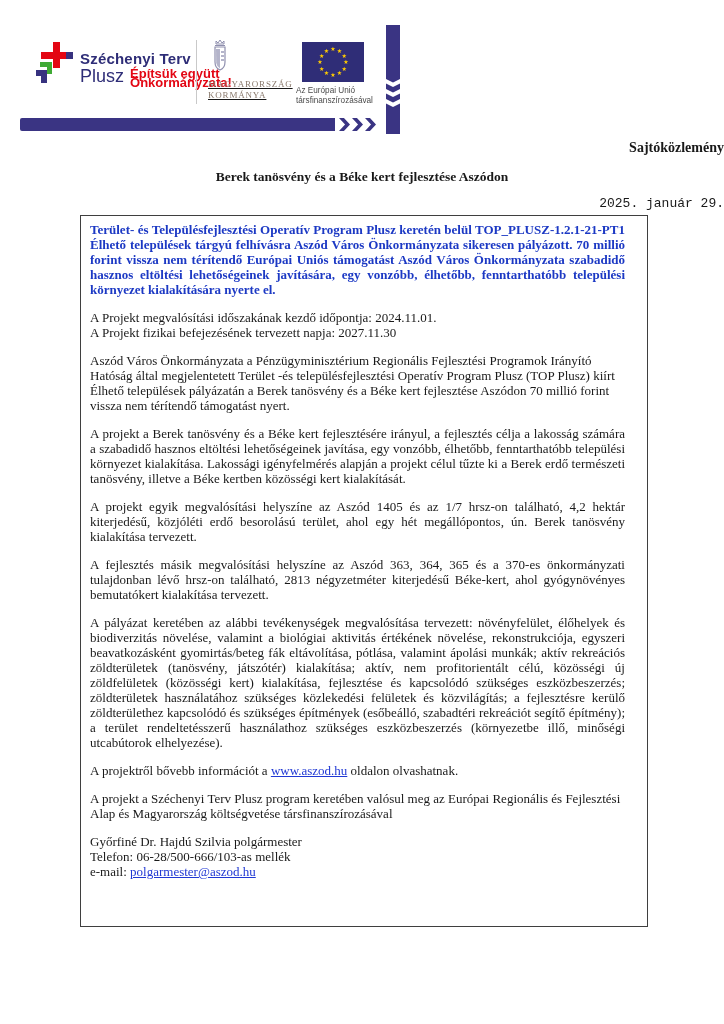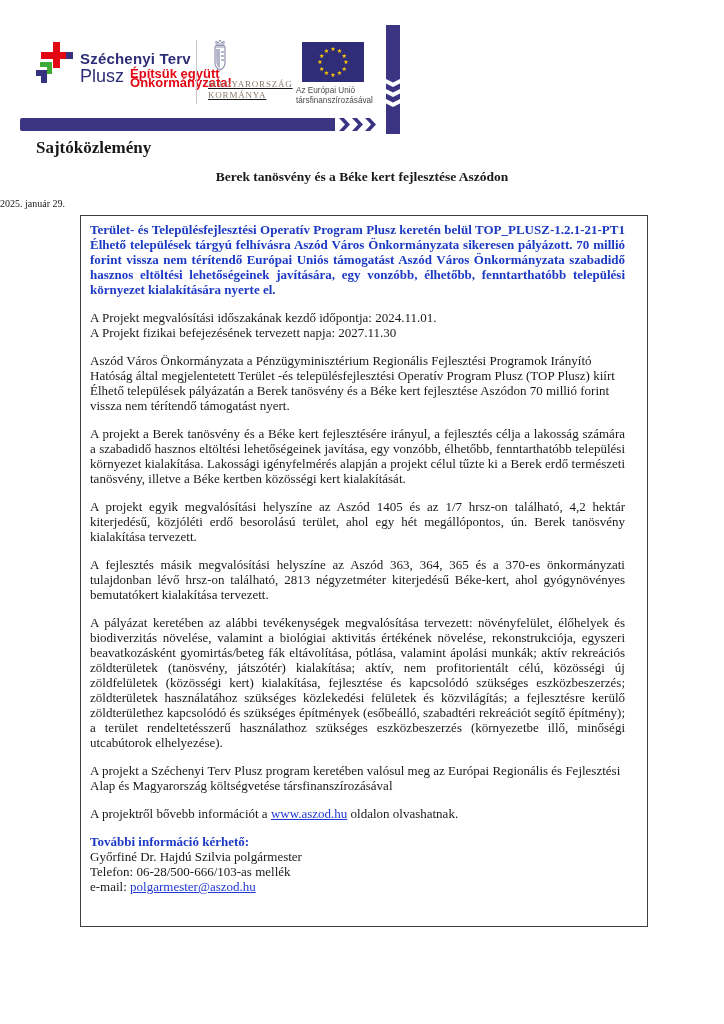--- a/index.html
+++ b/index.html
@@ -35,23 +35,23 @@
   .eu-text { margin-top:4px; font-family:"Liberation Sans", sans-serif; font-size:8.2px; line-height:9.5px; color:#4a4a4a; }
   
   .ribbon-hbar { position:absolute; left:20px; top:118px; width:315px; height:13px; background:#3a3483; border-radius:2px 0 0 2px; }
   .chev-r { position:absolute; top:118px; width:11px; height:13px; background:#3a3483;
             clip-path:polygon(0 0, 45% 0, 100% 50%, 45% 100%, 0 100%, 55% 50%); }
   .ribbon-vbar { position:absolute; left:386px; top:25px; width:14px; height:109px; background:#3a3483; }
   .chev-d { position:absolute; left:0; width:14px; height:8px; background:#ffffff;
             clip-path:polygon(0 0, 50% 45%, 100% 0, 100% 55%, 50% 100%, 0 55%); }
   
   .content { position:absolute; left:0; top:140px; width:724px; }
-  .kicker { text-align:left; font-weight:bold; font-size:17px; line-height:16px;margin-left:36px; }
+  .kicker { text-align:right; font-weight:bold; font-size:14px; line-height:16px; }
   .doc-title { text-align:center; font-weight:bold; font-size:13.5px; line-height:16px; margin-top:13px; }
-  .doc-date { text-align:left; font-size:10px; line-height:16px; margin-top:11px; }
+  .doc-date { text-align:right; font-size:13px; line-height:16px; margin-top:11px;font-family:Liberation Mono, monospace; }
   .box {
     box-sizing:border-box; margin:3px 76px 0 80px; width:568px; min-height:712px;
     border:1.5px solid #3f3f3f; padding:6px 22px 8px 9px;
   }
   .box p { margin:13px 0 0 0; font-size:13px; line-height:15px; }
   .box p.first { margin-top:0; }
   .just { text-align:justify; }
   .lead { color:#1c39c4; font-weight:bold; }
   .blue-bold { color:#1c39c4; font-weight:bold; }
   .doc-link { color:#2038d4; text-decoration:underline; cursor:pointer; }
@@ -152,28 +152,27 @@
       <p>Aszód Város Önkormányzata a Pénzügyminisztérium Regionális Fejlesztési Programok Irányító Hatóság által megjelentetett Terület -és településfejlesztési Operatív Program Plusz (TOP Plusz) kiírt Élhető települések pályázatán a Berek tanösvény és a Béke kert fejlesztése Aszódon 70 millió forint vissza nem térítendő támogatást nyert.</p>
 
       <p class="just">A projekt a Berek tanösvény és a Béke kert fejlesztésére irányul, a fejlesztés célja a lakosság számára a szabadidő hasznos eltöltési lehetőségeinek javítása, egy vonzóbb, élhetőbb, fenntarthatóbb települési környezet kialakítása. Lakossági igényfelmérés alapján a projekt célul tűzte ki a Berek erdő természeti tanösvény, illetve a Béke kertben közösségi kert kialakítását.</p>
 
       <p class="just">A projekt egyik megvalósítási helyszíne az Aszód 1405 és az 1/7 hrsz-on található, 4,2 hektár kiterjedésű, közjóléti erdő besorolású terület, ahol egy hét megállópontos, ún. Berek tanösvény kialakítása tervezett.</p>
 
       <p class="just">A fejlesztés másik megvalósítási helyszíne az Aszód 363, 364, 365 és a 370-es önkormányzati tulajdonban lévő hrsz-on található, 2813 négyzetméter kiterjedésű Béke-kert, ahol gyógynövényes bemutatókert kialakítása tervezett.</p>
 
       <p class="just">A pályázat keretében az alábbi tevékenységek megvalósítása tervezett: növényfelület, élőhelyek és biodiverzitás növelése, valamint a biológiai aktivitás értékének növelése, rekonstrukciója, egyszeri beavatkozásként gyomirtás/beteg fák eltávolítása, pótlása, valamint ápolási munkák; aktív rekreációs zöldterületek (tanösvény, játszótér) kialakítása; aktív, nem profitorientált célú, közösségi új zöldfelületek (közösségi kert) kialakítása, fejlesztése és kapcsolódó szükséges eszközbeszerzés; zöldterületek használatához szükséges közlekedési felületek és közvilágítás; a fejlesztésre kerülő zöldterülethez kapcsolódó és szükséges építmények (esőbeálló, szabadtéri rekreációt segítő építmény); a terület rendeltetésszerű használathoz szükséges eszközbeszerzés (környezetbe illő, minőségi utcabútorok elhelyezése).</p>
 
-      <p>A projekt a Széchenyi Terv Plusz program keretében valósul meg az Európai Regionális és Fejlesztési Alap és Magyarország költségvetése társfinanszírozásával</p>
-
       <p>
         <span>A projektről bővebb információt a </span><a class="doc-link">www.aszod.hu</a><span> oldalon olvashatnak.</span>
       </p>
 
+      <p>A projekt a Széchenyi Terv Plusz program keretében valósul meg az Európai Regionális és Fejlesztési Alap és Magyarország költségvetése társfinanszírozásával</p>
+
       <p>
-        <span class="line blue-bold">További információ kérhető:</span>
         <span class="line">Győrfiné Dr. Hajdú Szilvia polgármester</span>
         <span class="line">Telefon: 06-28/500-666/103-as mellék</span>
         <span class="line"><span>e-mail: </span><a class="doc-link">polgarmester@aszod.hu</a></span>
       </p>
 
     </div>
   </div>
 </div>
 
 </body></html>

